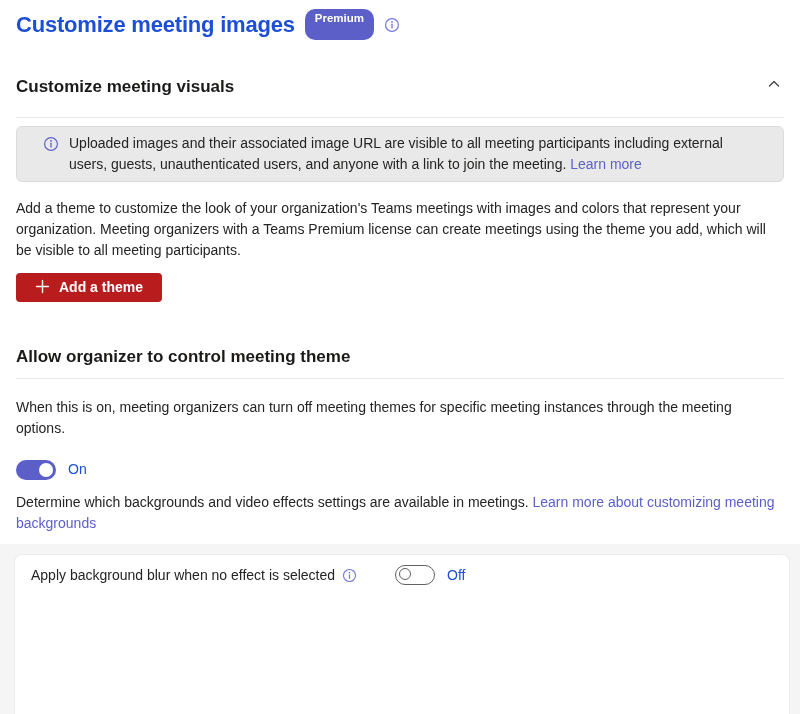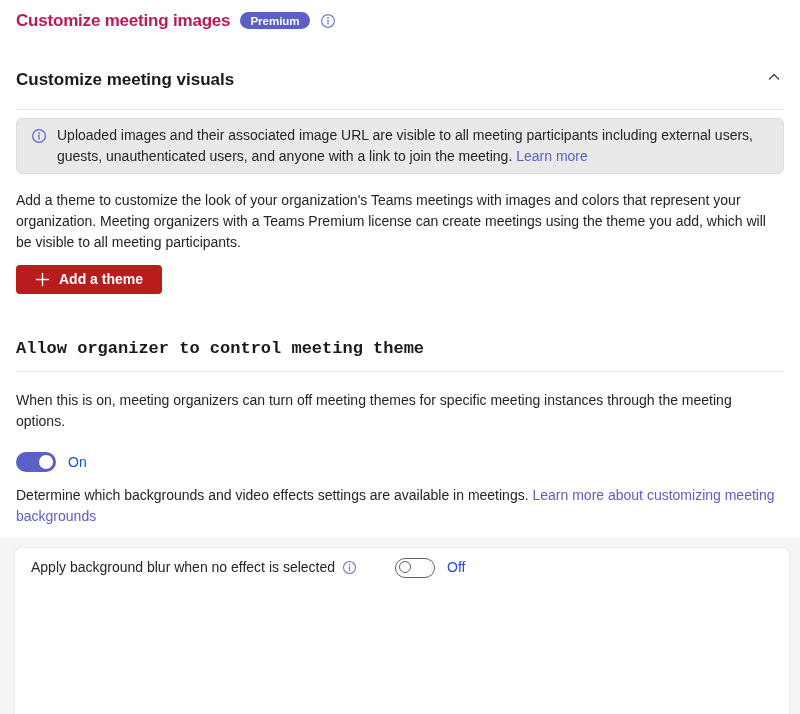--- a/index.html
+++ b/index.html
@@ -8,58 +8,58 @@
     width: 800px; height: 714px; overflow: hidden;
     background: #ffffff; color: #242424;
     font-family: "Liberation Sans", "DejaVu Sans", sans-serif;
     font-size: 14px; line-height: 1.5;
     display: flex; flex-direction: column;
   }
   .content { padding: 0 16px; }
 
   
   .title-row { display: flex; align-items: center; gap: 10px; margin-top: 8px; }
-  .page-title { font-size: 17px; font-weight: 700; letter-spacing: -0.2px; margin: 0; color: #be185d; }
+  .page-title { font-size: 22px; font-weight: 700; letter-spacing: -0.2px; margin: 0; color: #1d4ed8; }
   .premium-badge {
     background: #5b5fc7; color: #fff; font-size: 11.5px; font-weight: 600;
-    padding: 2px 10px 0; border-radius: 10px; line-height: 1.3;
+    padding: 2px 10px 15px; border-radius: 10px; line-height: 1.3;
   }
   .info-icon { display: inline-flex; color: #7579d9; flex: 0 0 auto; }
   .info-icon svg { display: block; }
 
   .page-desc { margin: 21px 0 0 0; max-width: 715px; color: #252423; }
 
   
   .section-head { display: flex; align-items: flex-start; justify-content: space-between; margin-top: 33px; }
   h2 { font-size: 17px; font-weight: 700; margin: 0; color: #1b1a19; }
   .chevron-btn { background: none; border: none; padding: 2px; cursor: pointer; color: #424242; display: flex; }
 
   .divider { height: 1px; background: #e8e8e8; border: none; margin: 17px 0 0 0; }
 
   
   .banner {
     margin-top: 8px; background: #e9e9e9; border: 1px solid #dcdcdc; border-radius: 6px;
-    padding: 6px 14px; display: flex; gap: 10px; align-items: flex-start;
+    padding: 6px 26px; display: flex; gap: 10px; align-items: flex-start;
   }
   .banner .info-icon { margin-top: 3px; color: #6065cd; }
   .banner-text { color: #252423; }
 
   .theme-desc { margin: 16px 0 0 0; }
 
   a, .link { color: #5b5fc7; text-decoration: none; cursor: pointer; }
 
   .add-theme-btn {
     margin-top: 12px; display: inline-flex; align-items: center; gap: 9px;
     background: #b91c1c; color: #ffffff; border: none; border-radius: 4px;
     font-family: inherit; font-size: 14px; font-weight: 700;
     padding: 6px 19px 7px; cursor: pointer;
   }
   .plus-icon { display: inline-flex; }
 
-  .mt-section { margin-top: 42px; font-family: Liberation Mono, monospace; }
+  .mt-section { margin-top: 42px; }
   .divider-tight { margin-top: 9px; }
   .org-desc { margin: 18px 0 0 0; }
 
   
   .toggle-row { display: flex; align-items: center; margin-top: 20px; }
   .toggle { position: relative; width: 40px; height: 20px; border-radius: 999px; cursor: pointer; flex: 0 0 auto; }
   .toggle.on { background: #5b5fc7; }
   .toggle.on .knob { position: absolute; right: 3px; top: 3px; width: 14px; height: 14px; background: #fff; border-radius: 50%; }
   .toggle.off { background: transparent; border: 1px solid #616161; }
   .toggle.off .knob { position: absolute; left: 3px; top: 2px; width: 12px; height: 12px; border: 1px solid #616161; border-radius: 50%; }

